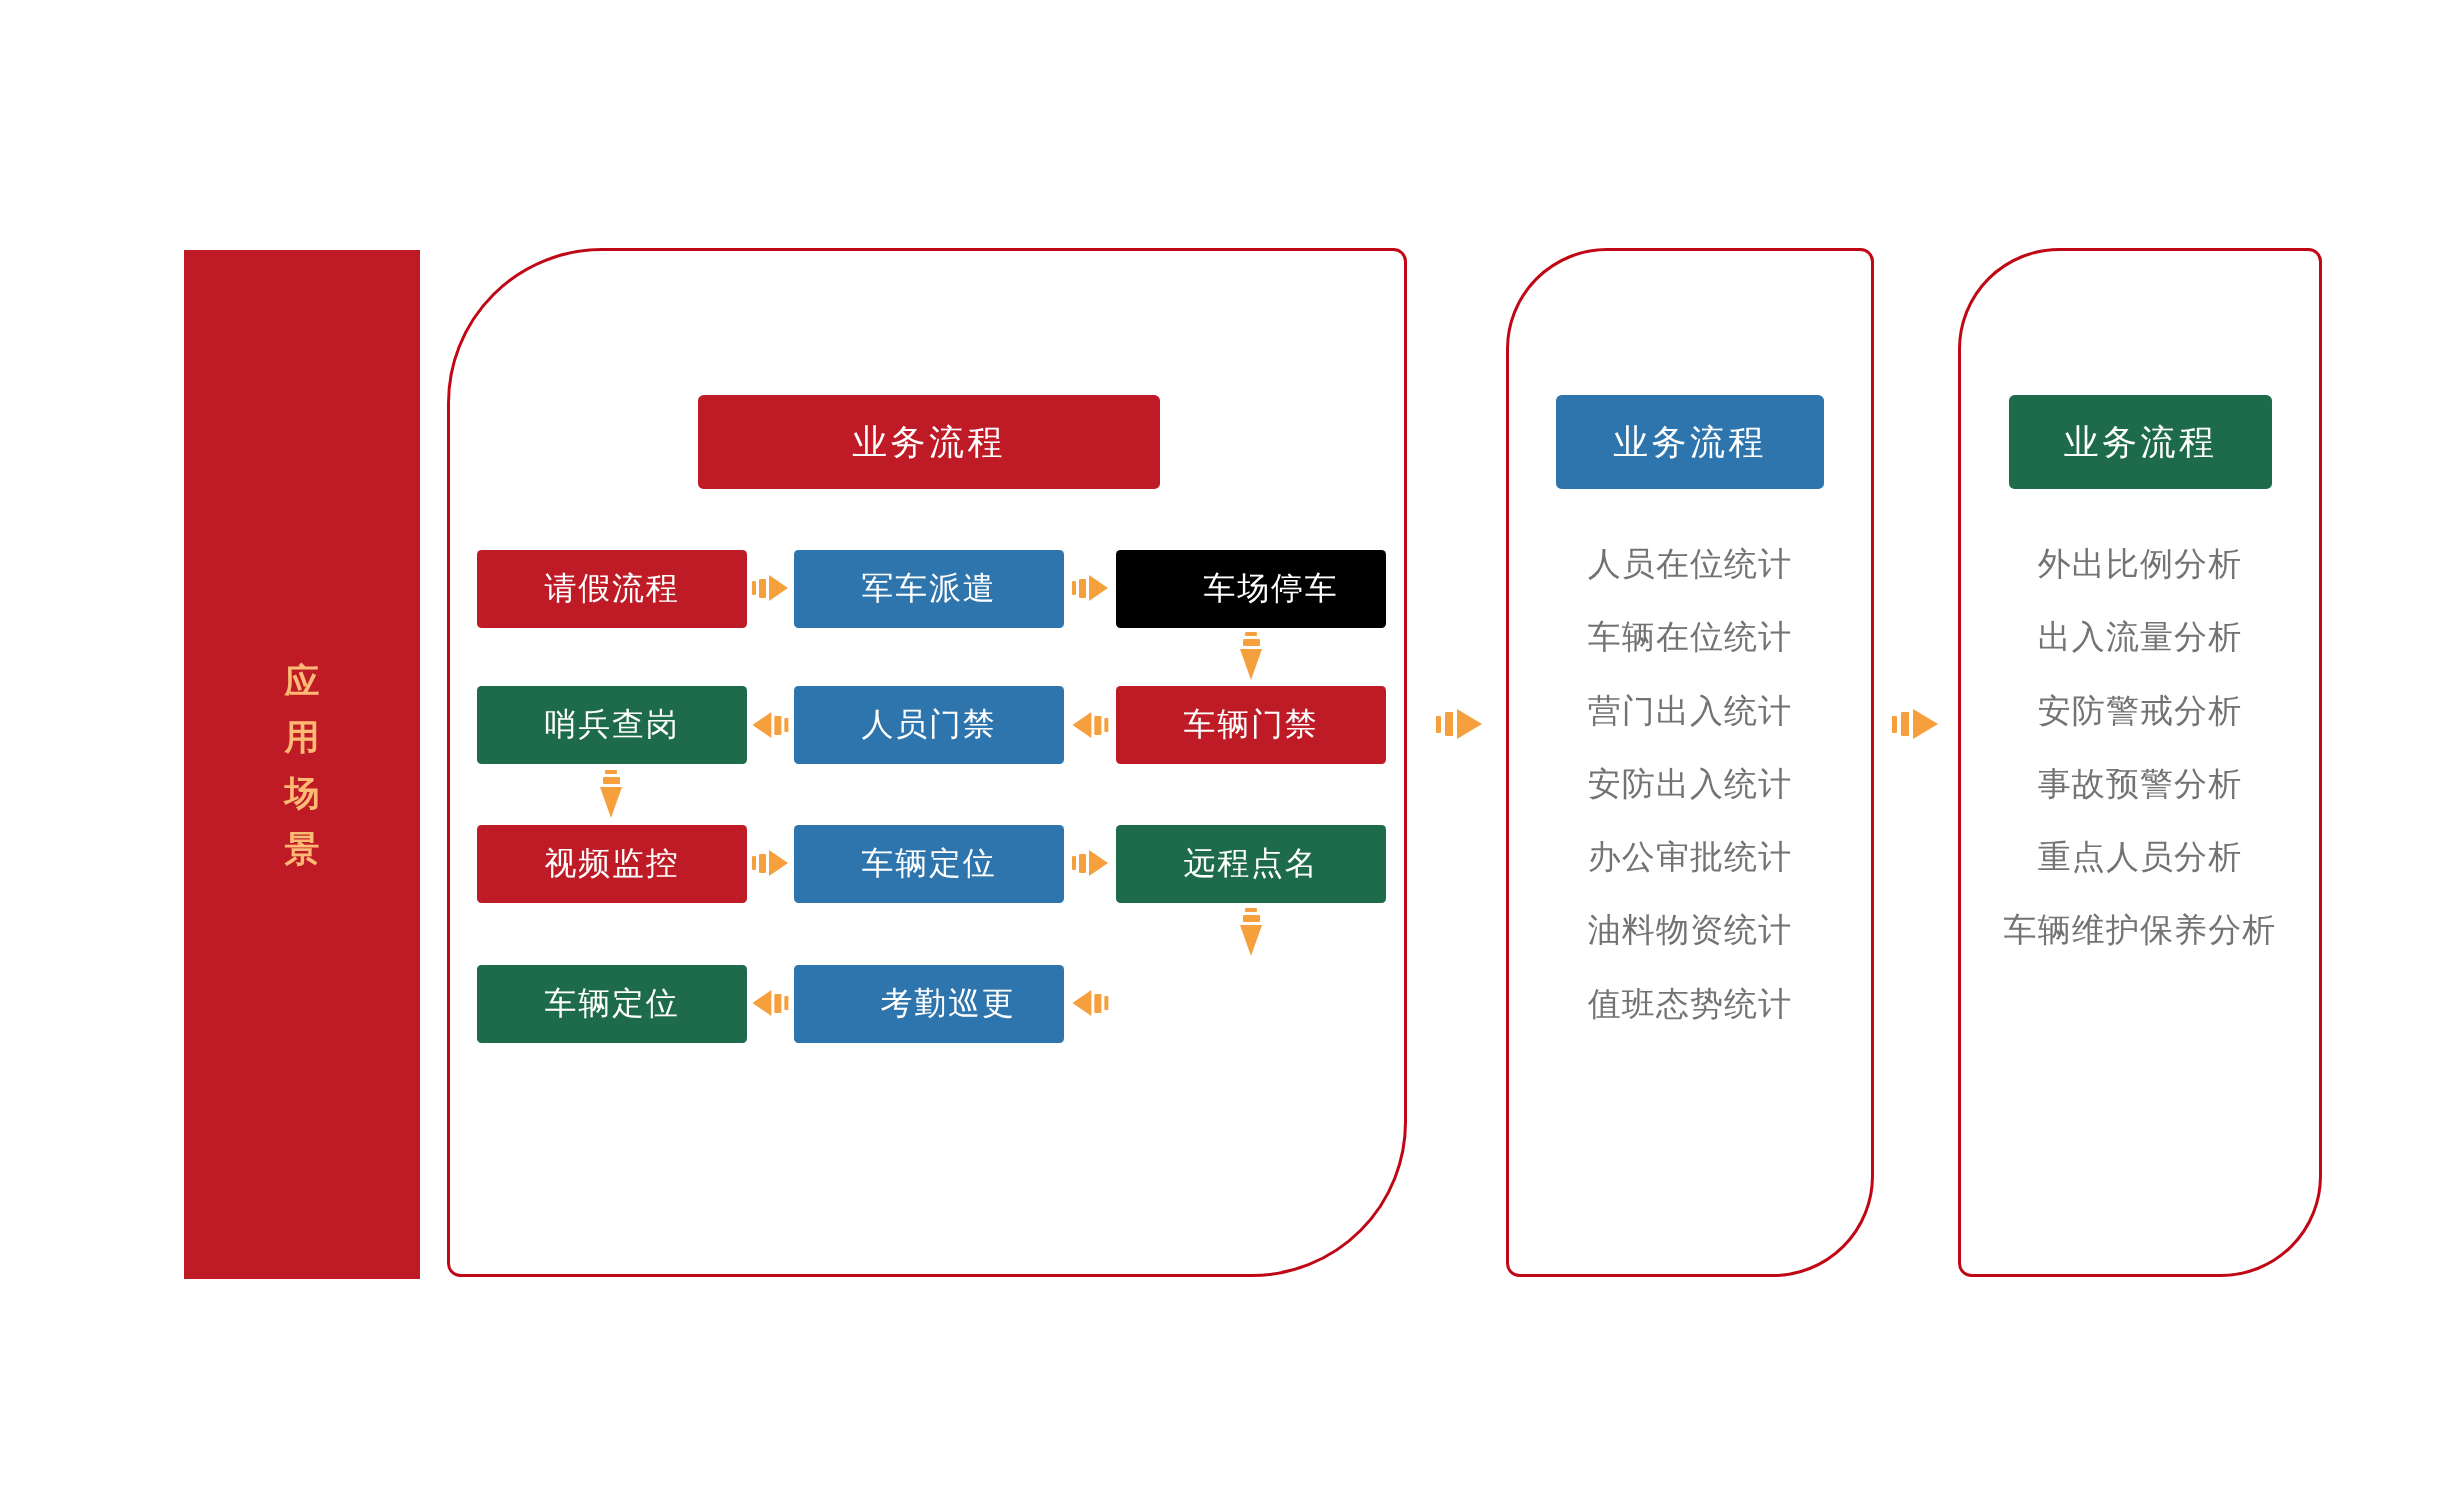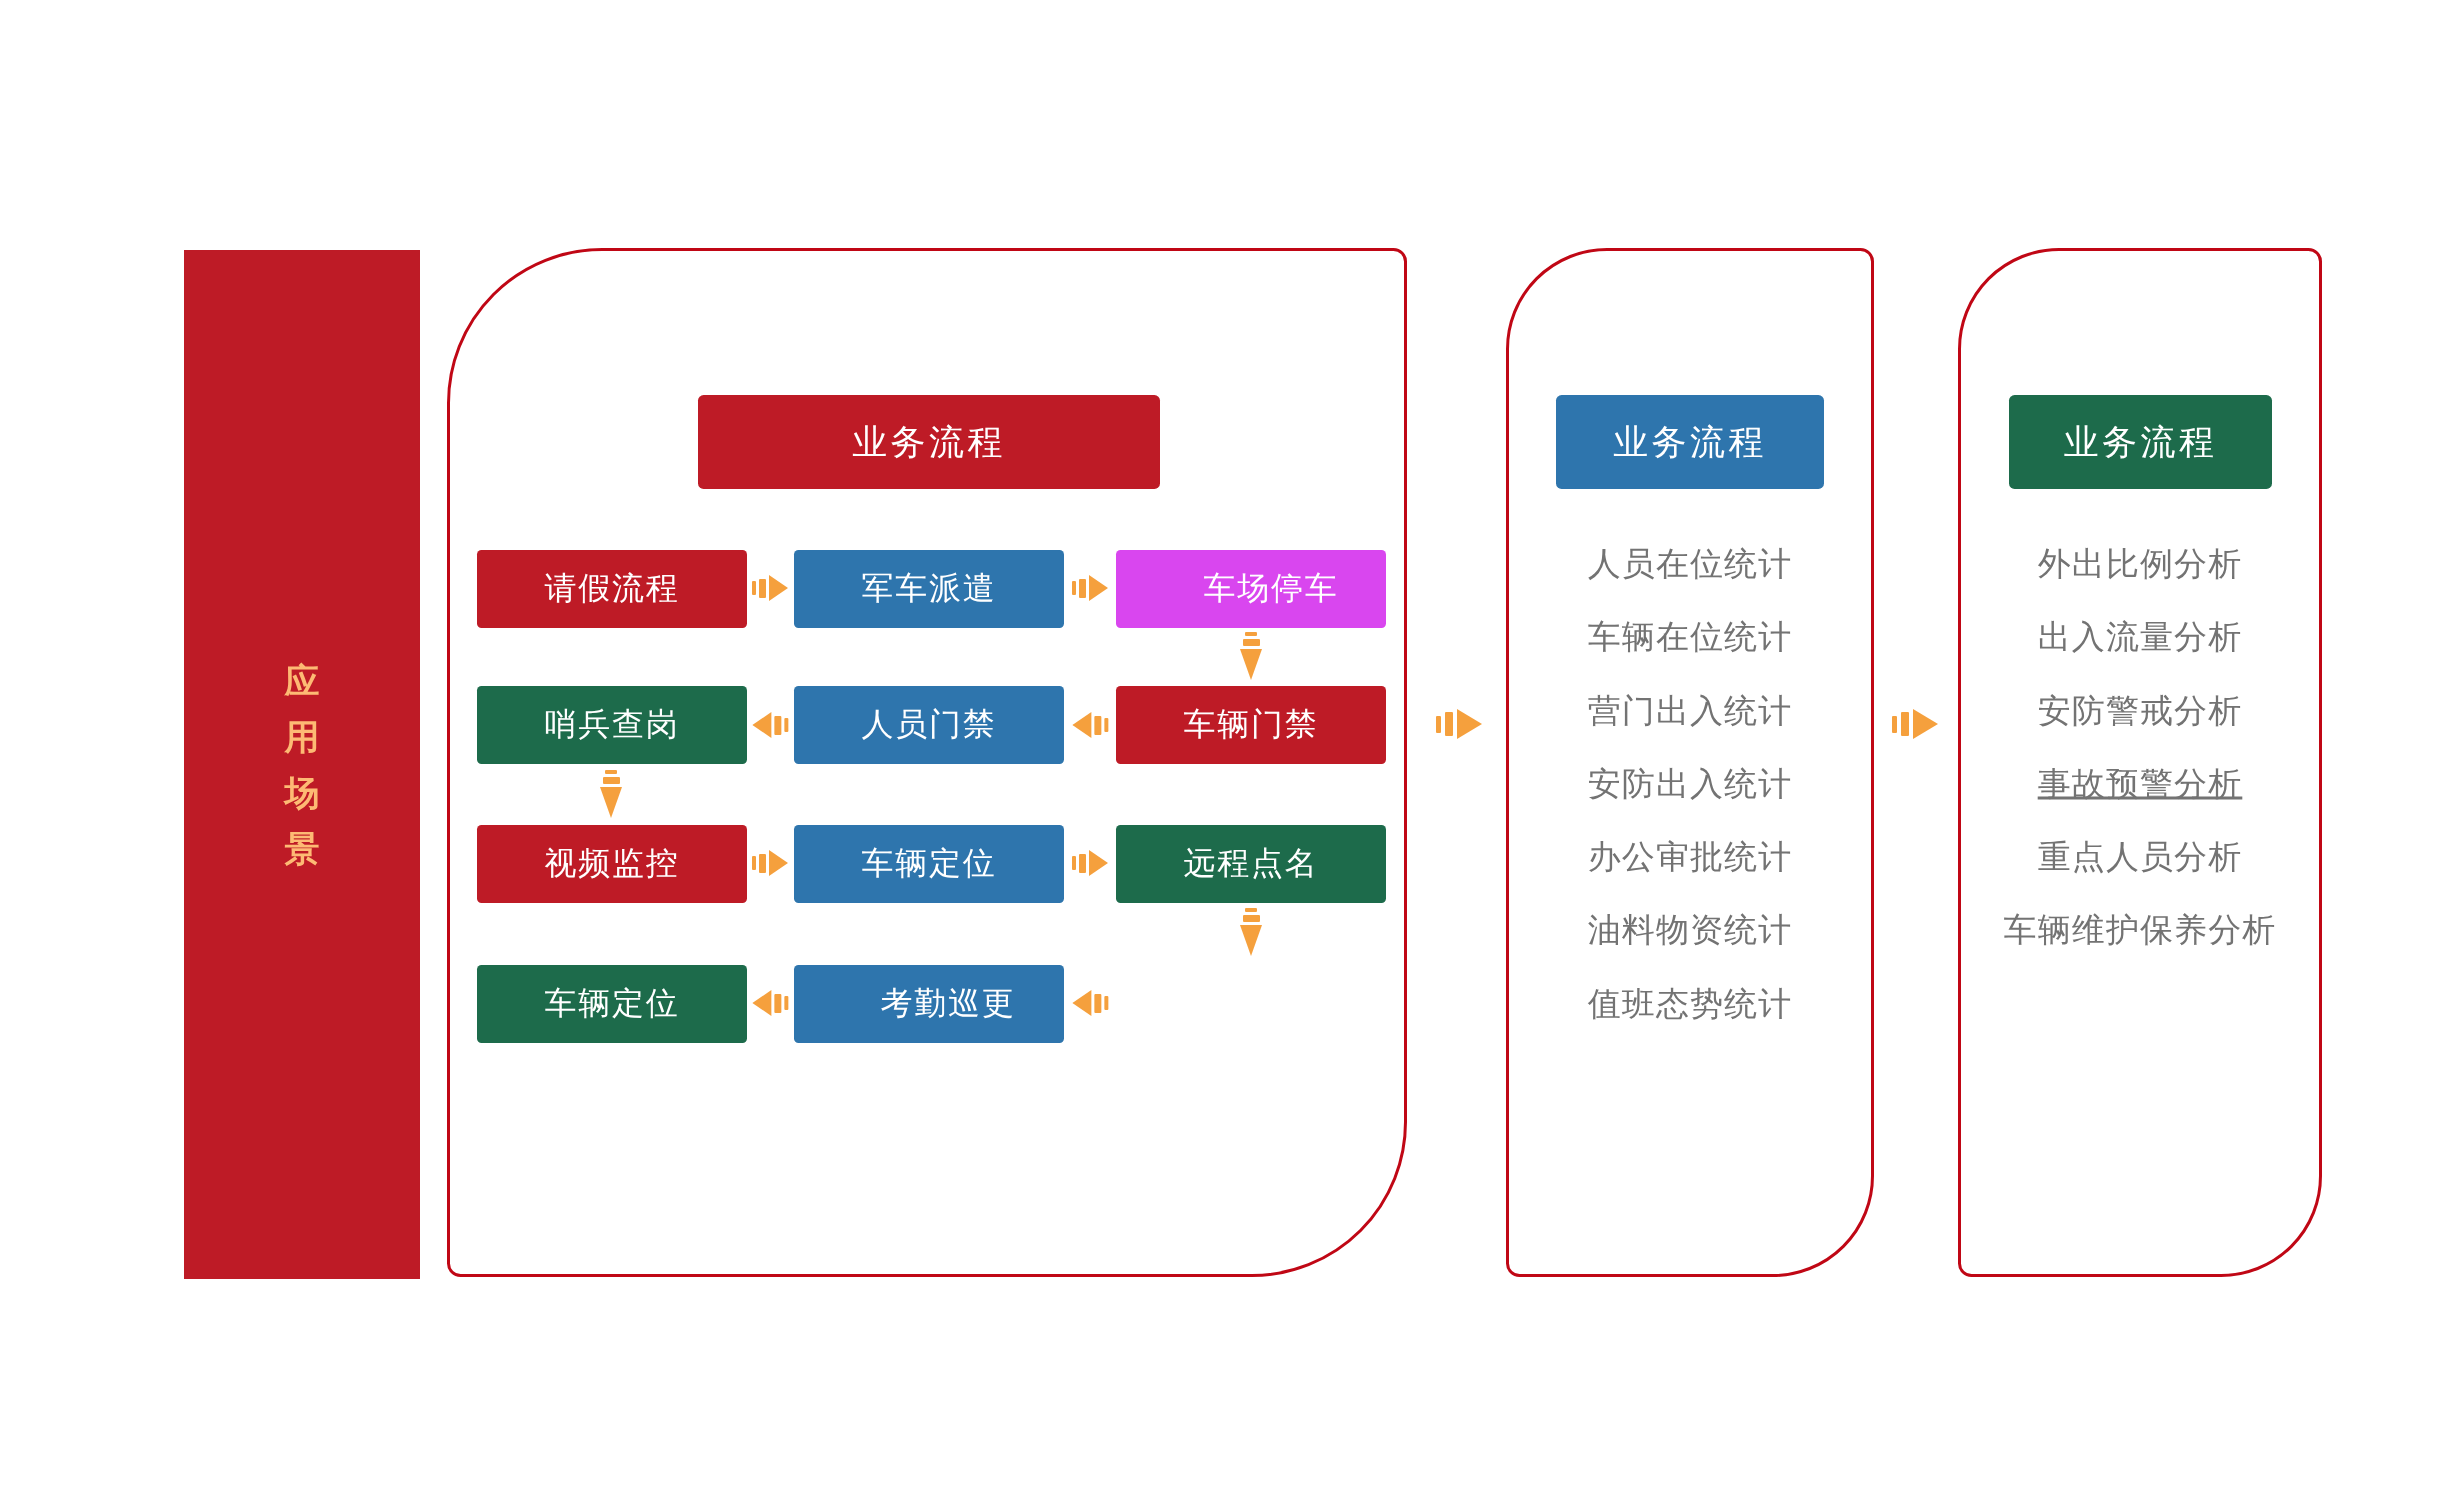--- a/index.html
+++ b/index.html
@@ -66,21 +66,21 @@
 
   <div class="left-banner">
     <div class="vtext">应用场景</div>
   </div>
 
   <div class="panel big"></div>
   <div class="hdr flow">业务流程</div>
 
   <div class="fbox r1 c1" style="background: rgb(190, 27, 38);">请假流程</div>
   <div class="fbox r1 c2" style="background: rgb(46, 117, 173);">军车派遣</div>
-  <div class="fbox r1 c3" style="background: #d946ef; padding-left: 40px;">车场停车</div>
+  <div class="fbox r1 c3" style="background: #000000; padding-left: 40px;">车场停车</div>
   <div class="fbox r2 c1" style="background: rgb(29, 107, 75);">哨兵查岗</div>
   <div class="fbox r2 c2" style="background: rgb(46, 117, 173);">人员门禁</div>
   <div class="fbox r2 c3" style="background: rgb(190, 27, 38);">车辆门禁</div>
   <div class="fbox r3 c1" style="background: rgb(190, 27, 38);">视频监控</div>
   <div class="fbox r3 c2" style="background: rgb(46, 117, 173);">车辆定位</div>
   <div class="fbox r3 c3" style="background: rgb(29, 107, 75);">远程点名</div>
   <div class="fbox r4 c1" style="background: rgb(29, 107, 75);">车辆定位</div>
   <div class="fbox r4 c2" style="background: rgb(46, 117, 173); padding-left: 38px;">考勤巡更</div>
 
   <div class="sarrow" style="left:752px; top:575px;">
@@ -156,21 +156,21 @@
     <div class="litem" style="top:930px;">油料物资统计</div>
     <div class="litem" style="top:1004px;">值班态势统计</div>
   </div>
 
   <div class="panel right"></div>
   <div class="hdr anal">业务流程</div>
   <div class="right-col">
     <div class="litem" style="top:564px;">外出比例分析</div>
     <div class="litem" style="top:637px;">出入流量分析</div>
     <div class="litem" style="top:711px;">安防警戒分析</div>
-    <div class="litem" style="top:784px;text-decoration:underline;">事故预警分析</div>
+    <div class="litem" style="top:784px;">事故预警分析</div>
     <div class="litem" style="top:857px;">重点人员分析</div>
     <div class="litem" style="top:930px;">车辆维护保养分析</div>
   </div>
 
   <div class="sarrow big" style="left:1436px; top:709px;">
       <span class="s1"></span>
       <span class="s2"></span>
       <span class="tri"></span>
     </div>
   <div class="sarrow big" style="left:1892px; top:709px;">

